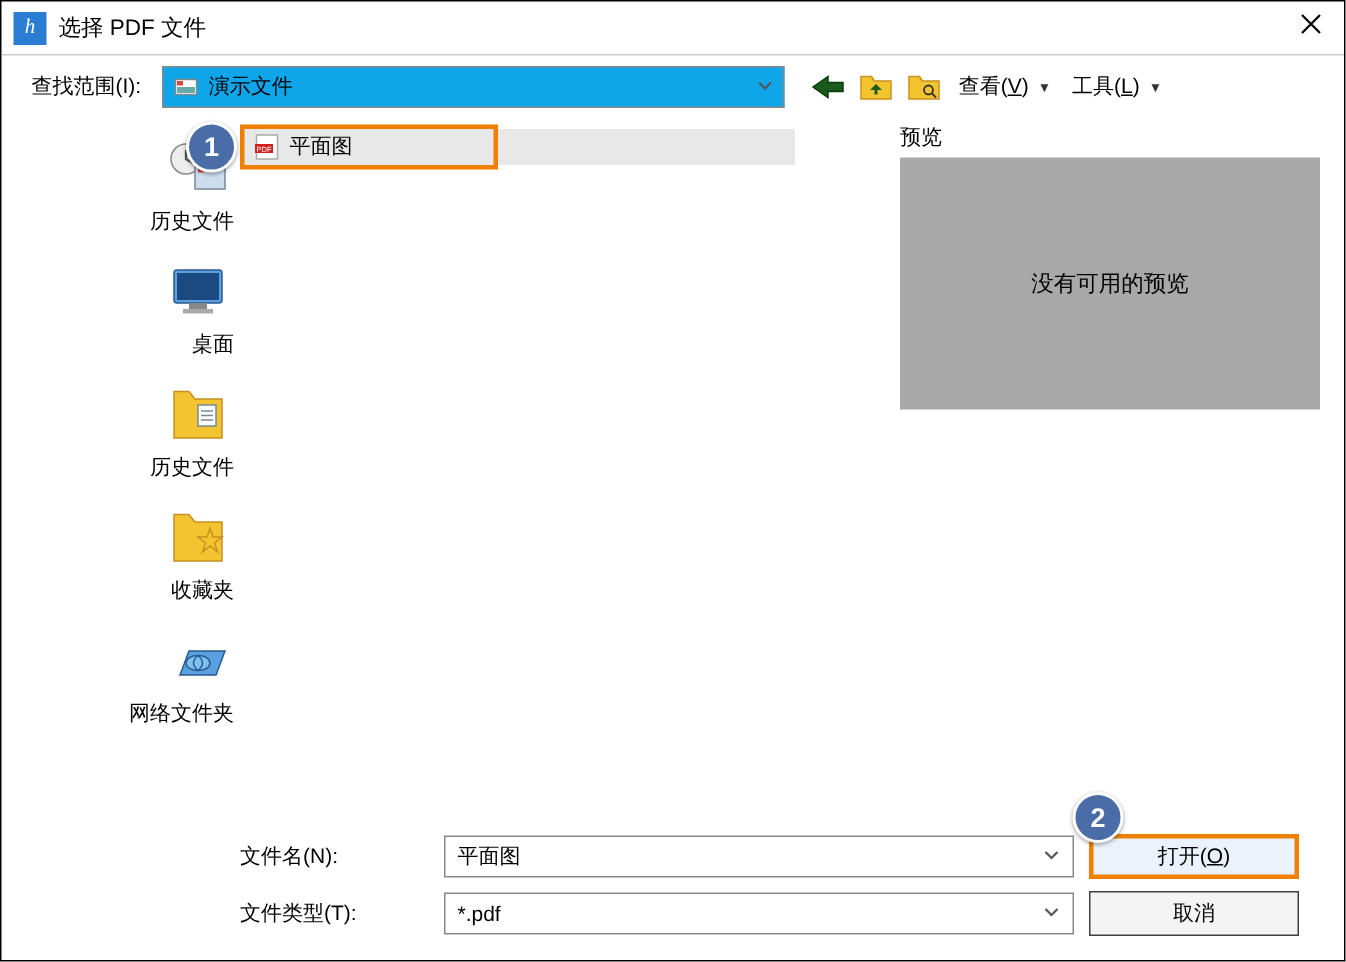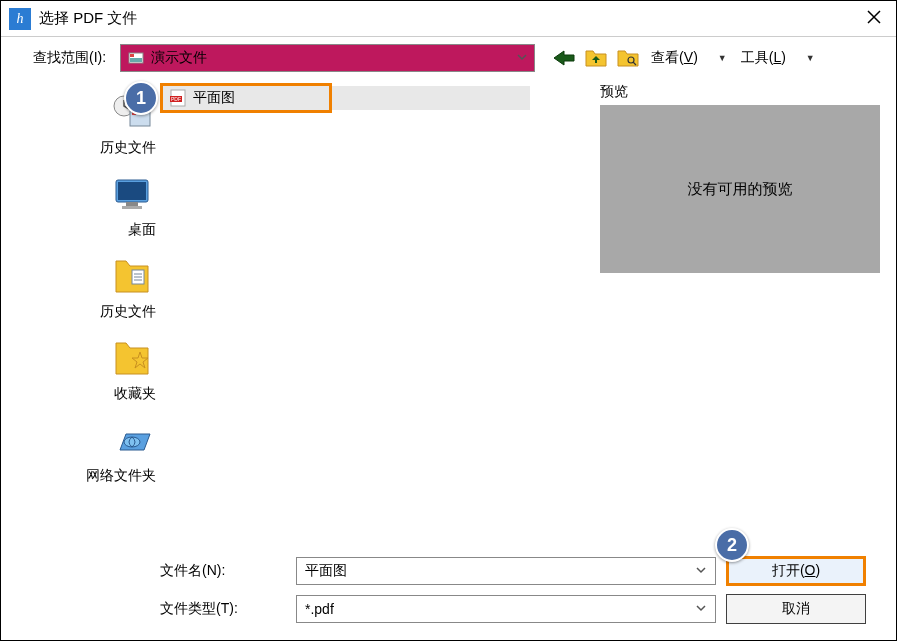--- a/index.html
+++ b/index.html
@@ -3,29 +3,29 @@
 <meta charset="utf-8">
 <style>
 * { box-sizing: border-box; margin: 0; padding: 0; }
 body { font-family: "Microsoft YaHei", "SimSun", sans-serif; font-size: 14px; background: #fff; width: 897px; height: 641px; overflow: hidden; position: relative; border: 1px solid #000; }
 
 .titlebar { height: 36px; display: flex; align-items: center; padding: 0 8px; border-bottom: 1px solid #ccc; }
 .titlebar .app-icon { width: 22px; height: 22px; background: #2b7cd3; display: flex; align-items: center; justify-content: center; color: #fff; font-style: italic; font-size: 14px; font-family: serif; margin-right: 8px; }
 .titlebar .title { flex: 1; font-size: 15px; }
 .titlebar .close { font-size: 20px; cursor: pointer; padding: 0 6px; }
 
-.toolbar { height: 42px; display: flex; align-items: center; padding: 4px 12px; gap: 8px; }
+.toolbar { height: 42px; display: flex; align-items: center; padding: 4px 0; gap: 8px; }
 .toolbar .label { margin-left: 20px; margin-right: 6px; }
-.toolbar .lookin { width: 415px; height: 28px; border: 1px solid #888; display: flex; align-items: center; padding: 0 6px; background: #be185d; position: relative; }
+.toolbar .lookin { width: 415px; height: 28px; border: 1px solid #888; display: flex; align-items: center; padding: 0 6px; background: #0ea5e9; position: relative; }
 .toolbar .lookin .folder-mini { width: 18px; height: 14px; margin-right: 6px; }
 .toolbar .lookin .chev { position: absolute; right: 6px; }
 
 .nav-icons { display: flex; align-items: center; gap: 6px; margin-left: 8px; }
 .nav-icons .icon-btn { width: 26px; height: 24px; display: flex; align-items: center; justify-content: center; cursor: pointer; }
-.nav-icons .menu-btn { display: flex; align-items: center; gap: 20px; cursor: pointer; padding: 0 4px; }
+.nav-icons .menu-btn { display: flex; align-items: center; gap: 6px; cursor: pointer; padding: 0 4px; }
 .nav-icons .menu-btn .u { text-decoration: underline; }
 .tri { font-size: 9px; color: #333; }
 
 .body-area { display: flex; height: 480px; }
 
 .sidebar { width: 155px; display: flex; flex-direction: column; align-items: center; padding-top: 6px; gap: 4px; }
 .sidebar .item { width: 100%; display: flex; flex-direction: column; align-items: flex-end; padding: 6px 0; cursor: pointer; }
 .sidebar .item .icon-slot { width: 48px; height: 42px; display: flex; align-items: center; justify-content: center; margin-bottom: 6px; }
 .sidebar .item .lbl { font-size: 14px; }
 

